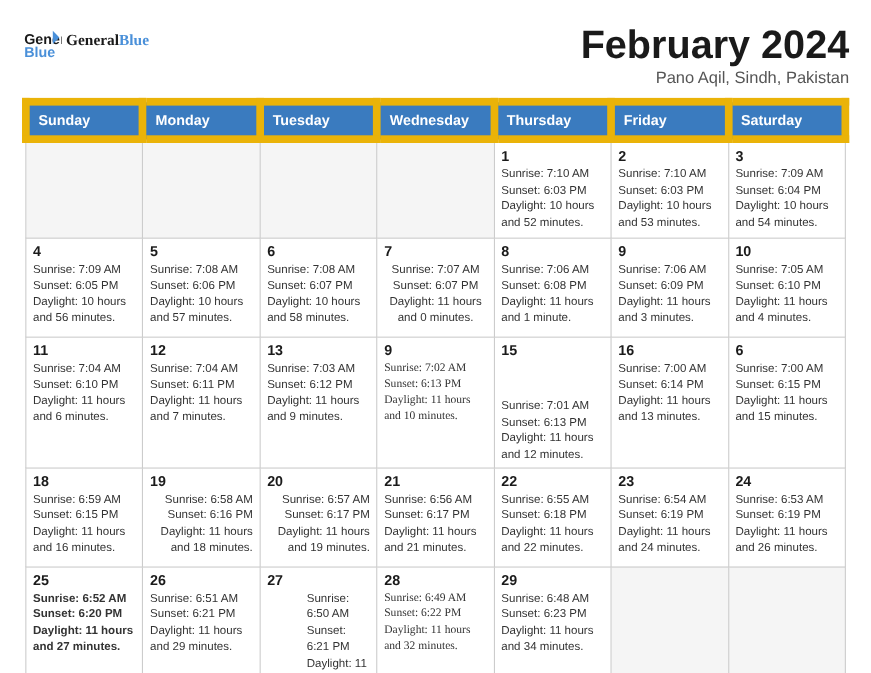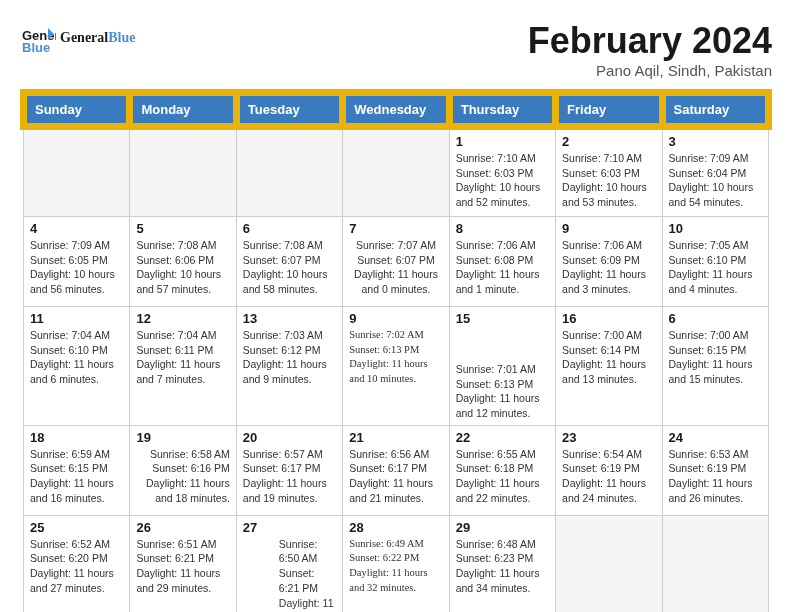--- a/index.html
+++ b/index.html
@@ -249,21 +249,21 @@
         </td>
         <td>
           <span class="day-num">19</span>
           <div class="day-info" style="white-space: pre-line; text-align: right;">Sunrise: 6:58 AM
 Sunset: 6:16 PM
 Daylight: 11 hours
 and 18 minutes.</div>
         </td>
         <td>
           <span class="day-num">20</span>
-          <div class="day-info" style="white-space: pre-line;">Sunrise: 6:57 AM
+          <div class="day-info" style="white-space: pre-line; text-align: right;">Sunrise: 6:57 AM
 Sunset: 6:17 PM
 Daylight: 11 hours
 and 19 minutes.</div>
         </td>
         <td>
           <span class="day-num">21</span>
           <div class="day-info" style="white-space: pre-line;">Sunrise: 6:56 AM
 Sunset: 6:17 PM
 Daylight: 11 hours
 and 21 minutes.</div>
@@ -286,21 +286,21 @@
           <span class="day-num">24</span>
           <div class="day-info" style="white-space: pre-line;">Sunrise: 6:53 AM
 Sunset: 6:19 PM
 Daylight: 11 hours
 and 26 minutes.</div>
         </td>
       </tr>
       <tr>
         <td>
           <span class="day-num">25</span>
-          <div class="day-info" style="white-space: pre-line;">Sunrise: 6:52 AM
+          <div class="day-info" style="white-space: pre-line; font-weight: bold;">Sunrise: 6:52 AM
 Sunset: 6:20 PM
 Daylight: 11 hours
 and 27 minutes.</div>
         </td>
         <td>
           <span class="day-num">26</span>
           <div class="day-info" style="white-space: pre-line;">Sunrise: 6:51 AM
 Sunset: 6:21 PM
 Daylight: 11 hours
 and 29 minutes.</div>

